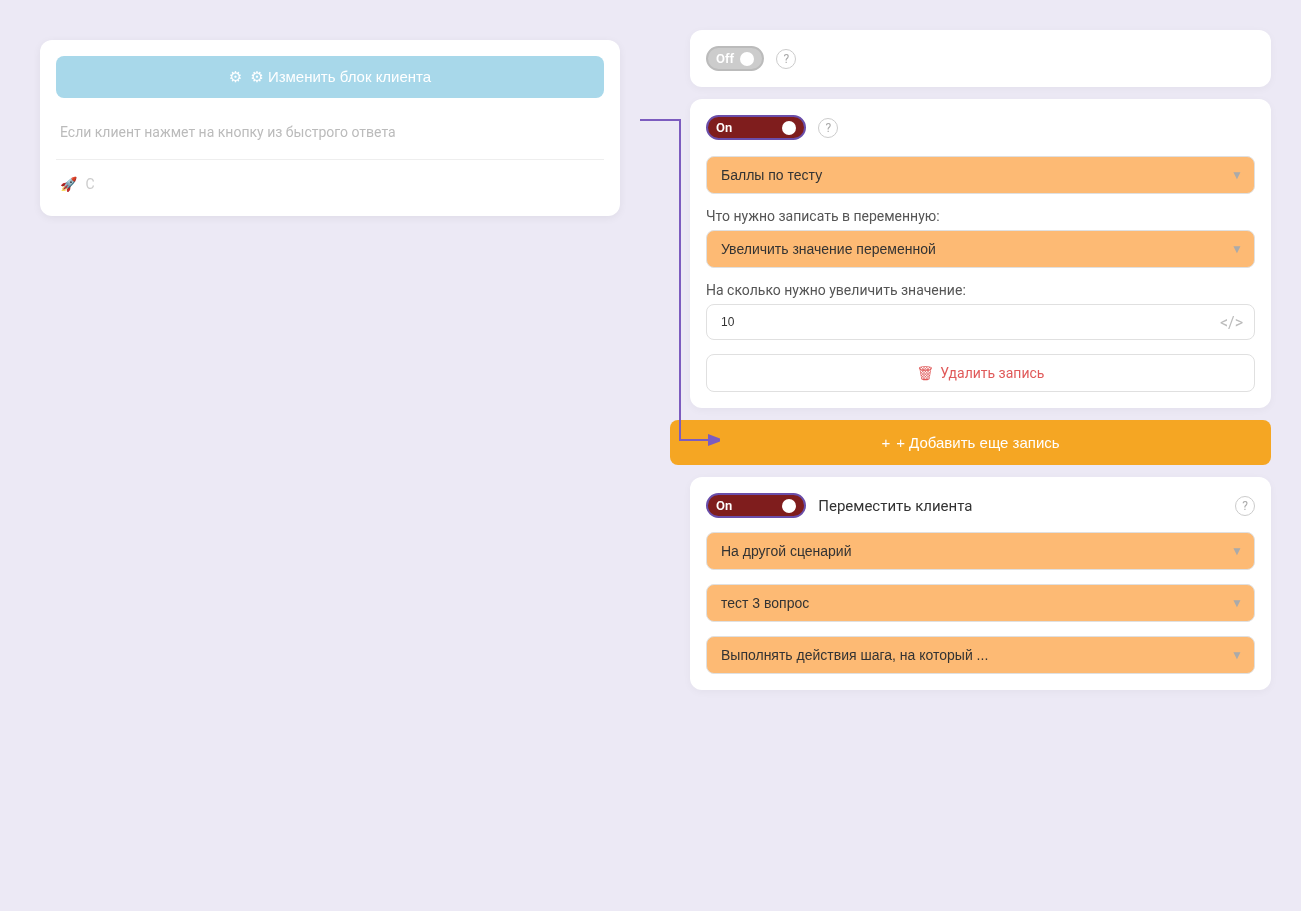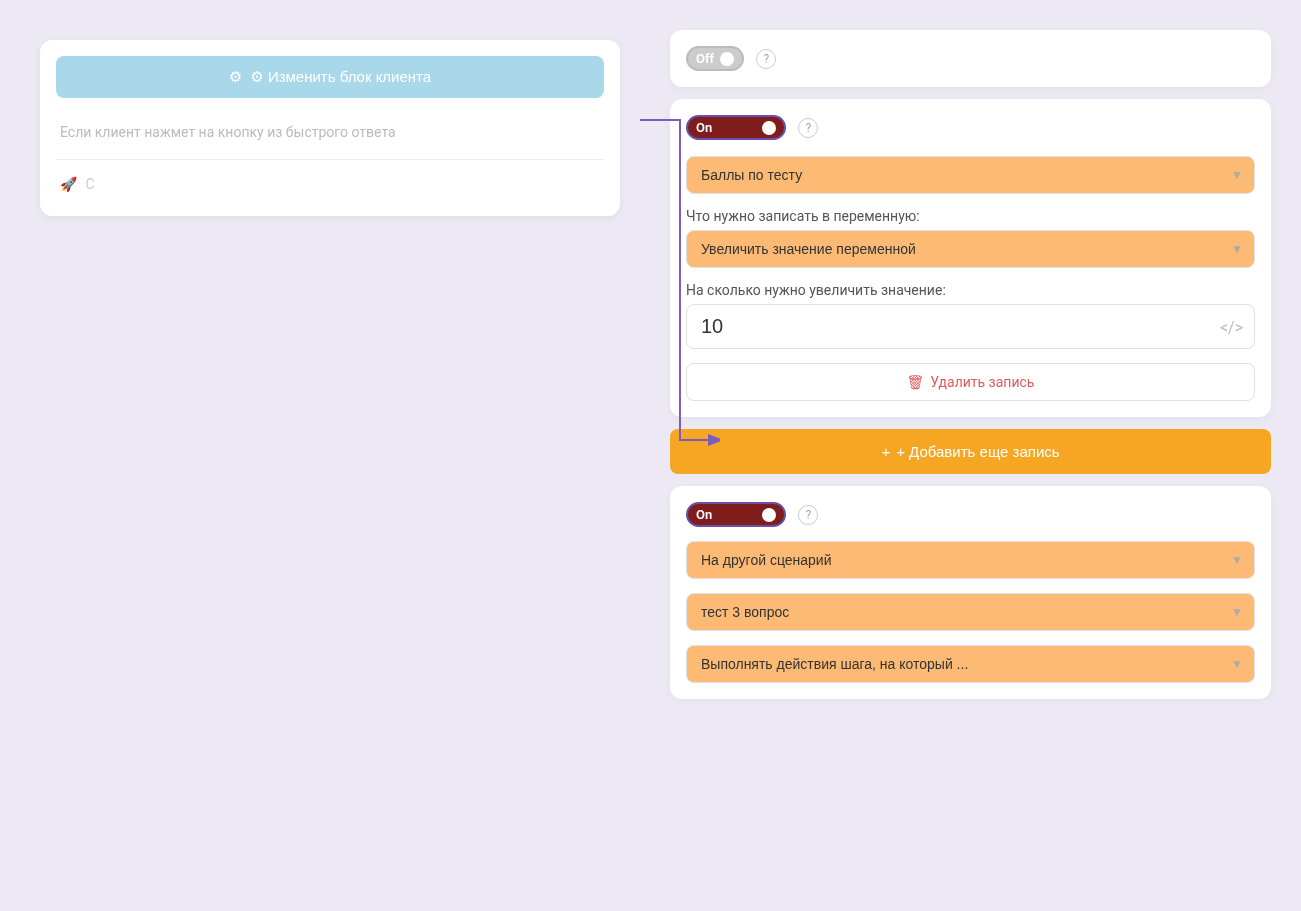--- a/index.html
+++ b/index.html
@@ -95,20 +95,21 @@
       display: flex;
       flex-direction: column;
       gap: 12px;
       padding: 10px 10px 10px 30px;
     }
     .action-section {
       background: #fff;
       border-radius: 12px;
       padding: 16px;
       box-shadow: 0 2px 8px rgba(0,0,0,0.04);
+      margin-left: 20px;
     }
     .section-header {
       display: flex;
       align-items: center;
       gap: 12px;
     }
     .toggle-container {
       display: flex;
       align-items: center;
     }
@@ -193,21 +194,21 @@
       font-size: 12px;
     }
     .input-with-icon {
       position: relative;
     }
     .input-with-icon input {
       width: 100%;
       border: 1.5px solid #e0e0e0;
       border-radius: 8px;
       padding: 10px 40px 10px 14px;
-      font-size: 20px;
+      font-size: 12px;
       color: #333;
       background: #fff;
       outline: none;
     }
     .code-icon {
       position: absolute;
       right: 12px;
       top: 50%;
       transform: translateY(-50%);
       color: #bbb;
@@ -345,20 +346,21 @@
     </div>
 
     <div class="action-section move-section">
       <div class="section-header">
         <div class="toggle-container">
           <div class="toggle on">
             <span>On</span>
             <div class="toggle-knob"></div>
           </div>
         </div>
+        <span class="section-title">Переместить клиента</span>
         <div class="help-icon">
           <span>?</span>
         </div>
       </div>
       <div class="section-body move-section">
         <div class="select-wrapper">
           <select>
             <option>На другой сценарий</option>
           </select>
           <span class="select-arrow">▼</span>

